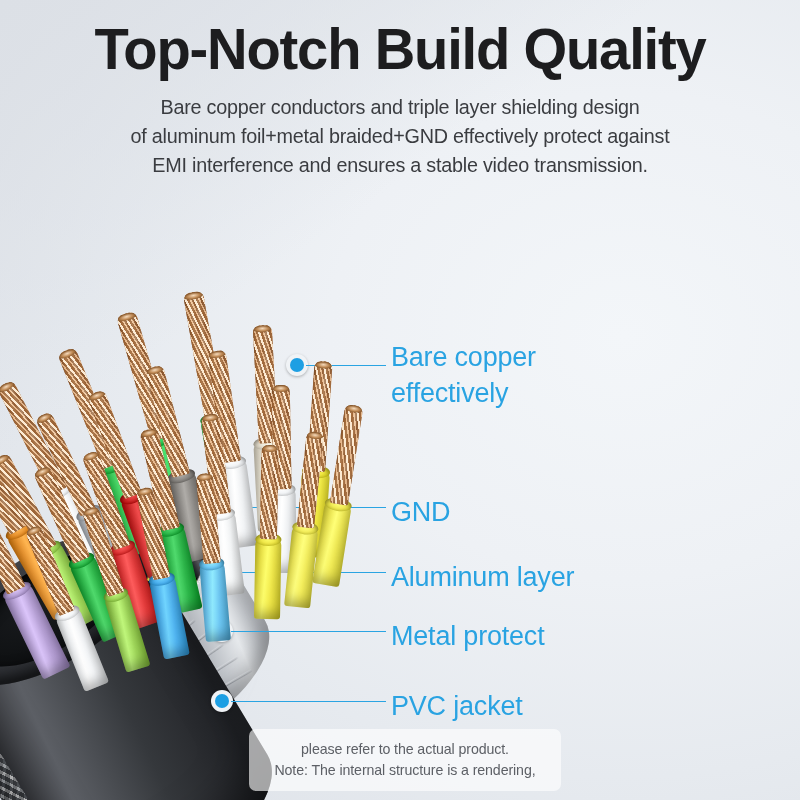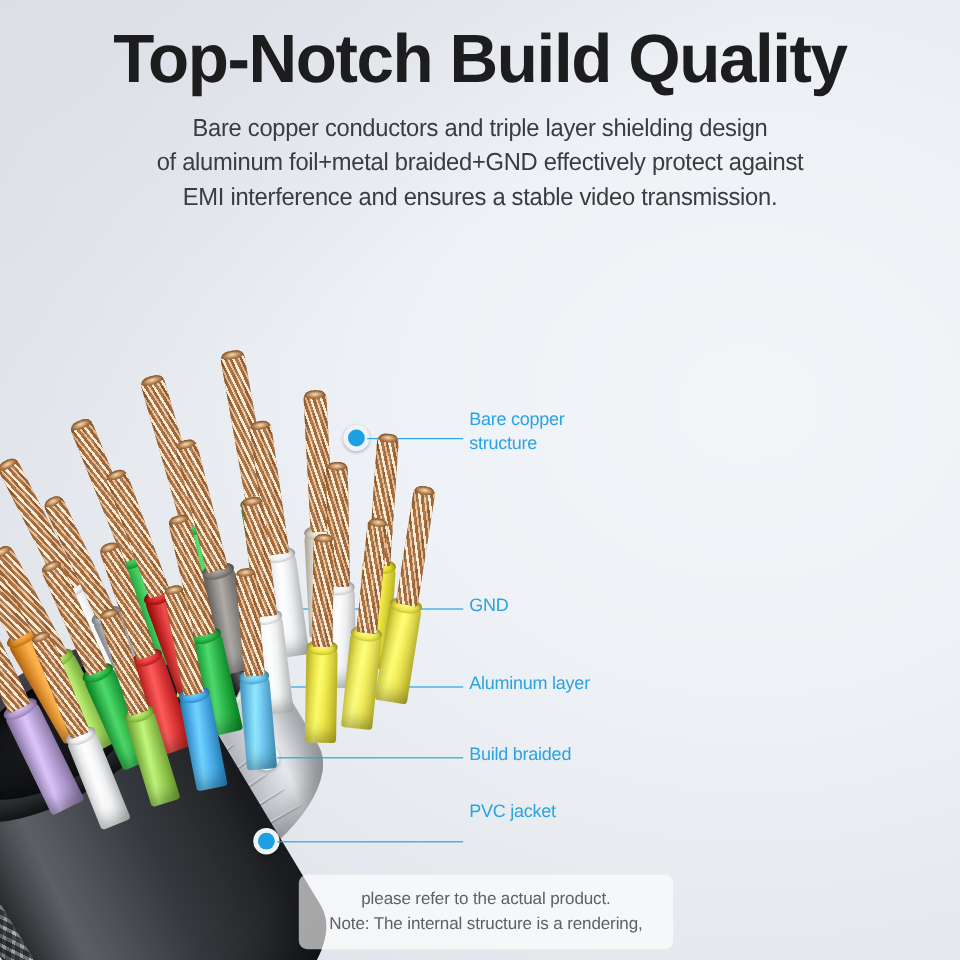--- a/index.html
+++ b/index.html
@@ -172,21 +172,21 @@
     position:absolute;width:22px;height:22px;border-radius:50%;
     background:#f0f3f6;
     box-shadow:0 1px 3px rgba(0,0,0,.28);
   }
   .dot:after{
     content:"";position:absolute;left:4px;top:4px;width:14px;height:14px;
     border-radius:50%;background:#1d9fe3;
   }
   .lead{position:absolute;height:0;border-top:1.7px solid #2aa4e2;}
   .co-label{
-    position:absolute;color:#29a3e2;font-size:15px;line-height:1.32;
+    position:absolute;color:#29a3e2;font-size:27px;line-height:1.32;
     letter-spacing:-.2px;white-space:nowrap;
   }
 
   
   .note{
     position:absolute;left:249px;top:729px;width:312px;
     padding:10px 12px 11px;box-sizing:border-box;
     background:rgba(255,255,255,.62);
     border-radius:7px;
     text-align:center;color:#5d6066;font-size:14.2px;line-height:1.45;
@@ -379,21 +379,21 @@
       <div class="jacket-rim"></div>
       <div class="jacket-inner"></div>
     </div>
   </div>
 
   <div class="callout">
     <div class="dot" style="left:286px;top:354px;"></div>
     <div class="lead" style="left:306px;top:365px;width:80px;"></div>
     <div class="co-label" style="left:391px;top:340px;">
       <div>Bare copper</div>
-      <div>structure</div>
+      <div>effectively</div>
     </div>
   </div>
 
   <div class="callout">
     <div class="dot" style="left:123px;top:496px;"></div>
     <div class="lead" style="left:143px;top:507px;width:243px;"></div>
     <div class="co-label" style="left:391px;top:495px;">
       <div>GND</div>
     </div>
   </div>
@@ -403,28 +403,28 @@
     <div class="lead" style="left:231px;top:572px;width:155px;"></div>
     <div class="co-label" style="left:391px;top:560px;">
       <div>Aluminum layer</div>
     </div>
   </div>
 
   <div class="callout">
     <div class="dot" style="left:211px;top:620px;"></div>
     <div class="lead" style="left:231px;top:631px;width:155px;"></div>
     <div class="co-label" style="left:391px;top:619px;">
-      <div>Build braided</div>
+      <div>Metal protect</div>
     </div>
   </div>
 
   <div class="callout">
     <div class="dot" style="left:211px;top:690px;"></div>
     <div class="lead" style="left:231px;top:701px;width:155px;"></div>
-    <div class="co-label" style="left:391px;top:667px;">
+    <div class="co-label" style="left:391px;top:689px;">
       <div>PVC jacket</div>
     </div>
   </div>
 
   <div class="note">
     <div>please refer to the actual product.</div>
     <div>Note: The internal structure is a rendering,</div>
   </div>
 
 </div>

